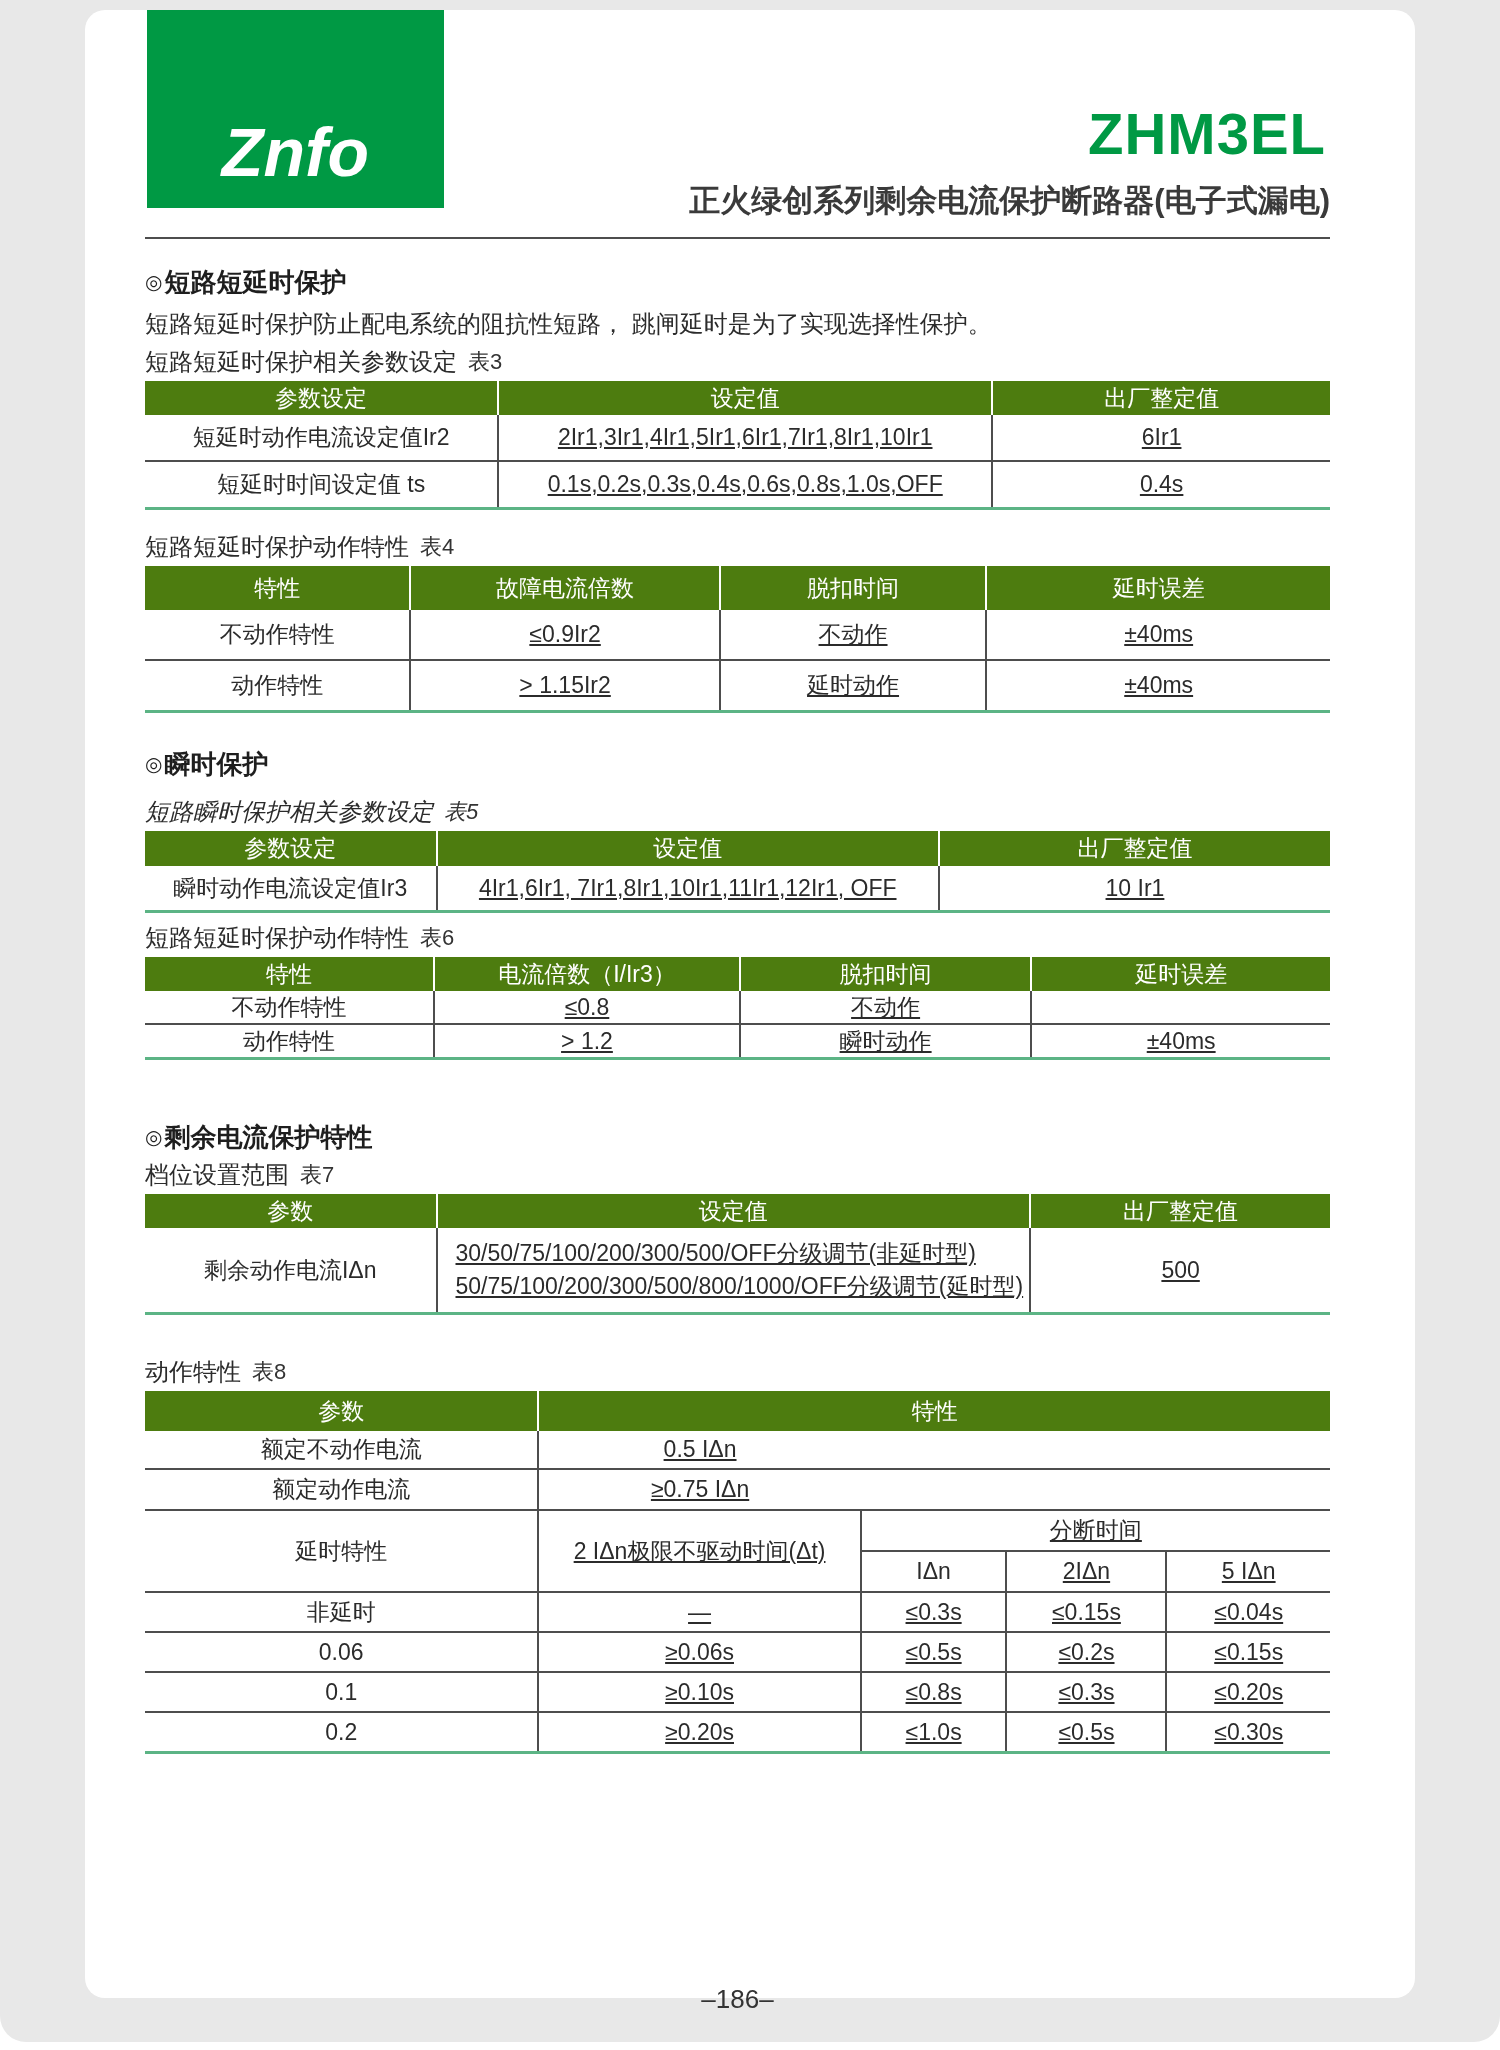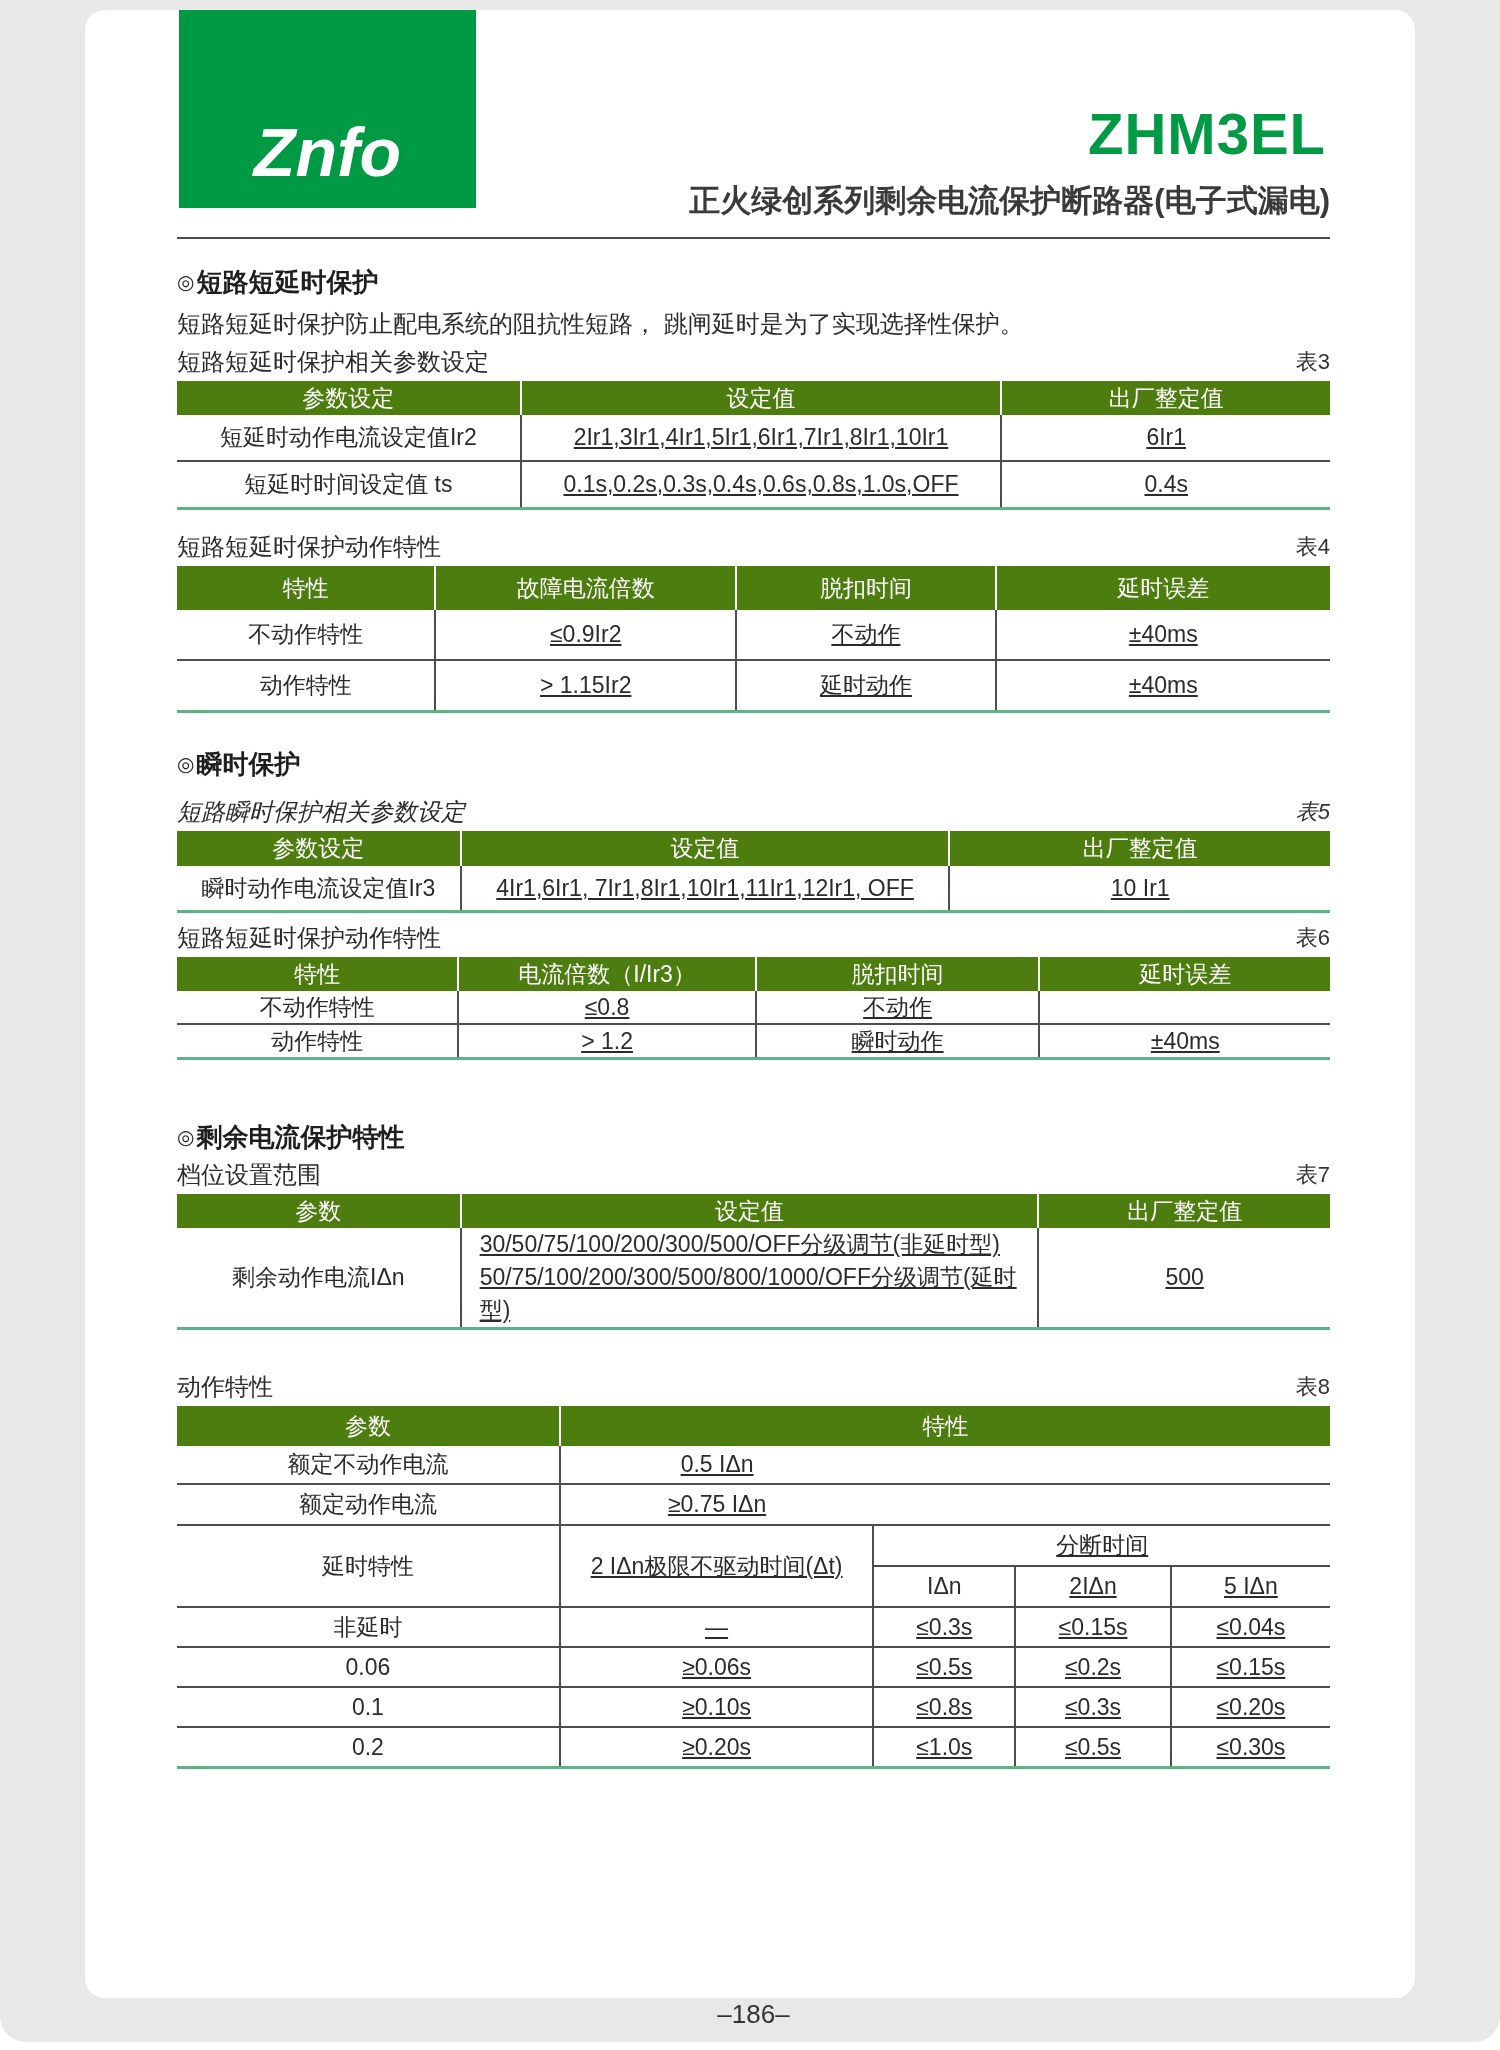--- a/index.html
+++ b/index.html
@@ -6,38 +6,38 @@
   body{
     width:1500px;height:2050px;position:relative;overflow:hidden;
     background:#ffffff;
     font-family:"Liberation Sans","DejaVu Sans",sans-serif;
     color:#2b2b2b;
   }
   .frame{position:absolute;left:0;top:0;width:1500px;height:2042px;
     background:#e8e8e8;border-radius:0 0 26px 26px;}
   .card{position:absolute;left:85px;top:10px;width:1330px;height:1988px;
     background:#ffffff;border-radius:20px;
-    padding:0 85px 0 92px;box-sizing:border-box;}
+    padding:0 85px 0 60px;box-sizing:border-box;}
   
   .header{position:relative;height:227px;border-bottom:2px solid #4d4d4d;}
   .logo-block{position:absolute;left:2px;top:0;width:297px;height:198px;
     background:#009944;display:flex;align-items:flex-end;justify-content:center;
     padding-bottom:22px;box-sizing:border-box;}
   .logo-text{color:#ffffff;font-size:68px;font-weight:bold;font-style:italic;line-height:1;}
   .model{position:absolute;right:4px;top:95px;color:#009944;font-size:58px;
     font-weight:bold;line-height:1;letter-spacing:1px;}
   .subtitle{position:absolute;right:0;top:170px;font-size:31px;font-weight:600;
     color:#3a3a3a;line-height:1.35;}
   
   .section-title{display:flex;align-items:center;font-size:26px;font-weight:bold;
     color:#1e1e1e;margin:28px 0 0 0;line-height:30px;}
   .bullet{font-size:20px;margin-right:2px;line-height:30px;}
   .para{font-size:24px;color:#2b2b2b;margin-top:12px;line-height:30px;}
-  .caption-row{display:flex;justify-content:space-between;align-items:flex-end;
-    font-size:24px;color:#2b2b2b;line-height:26px;}
+  .caption-row{display:flex;justify-content:flex-start;align-items:flex-end;
+    font-size:24px;color:#2b2b2b;line-height:26px;gap:11px;}
   .cap-t3{margin-top:10px;}
   .cap-t4{margin-top:24px;}
   .cap-t5{margin-top:20px;font-style:italic;}
   .cap-t6{margin-top:12px;}
   .cap-t7{margin-top:10px;}
   .cap-t8{margin-top:44px;}
   .table-tag{font-size:22px;color:#333333;}
   
   table{width:100%;border-collapse:collapse;table-layout:fixed;margin-top:6px;
     border-bottom:3px solid #5cb485;}

